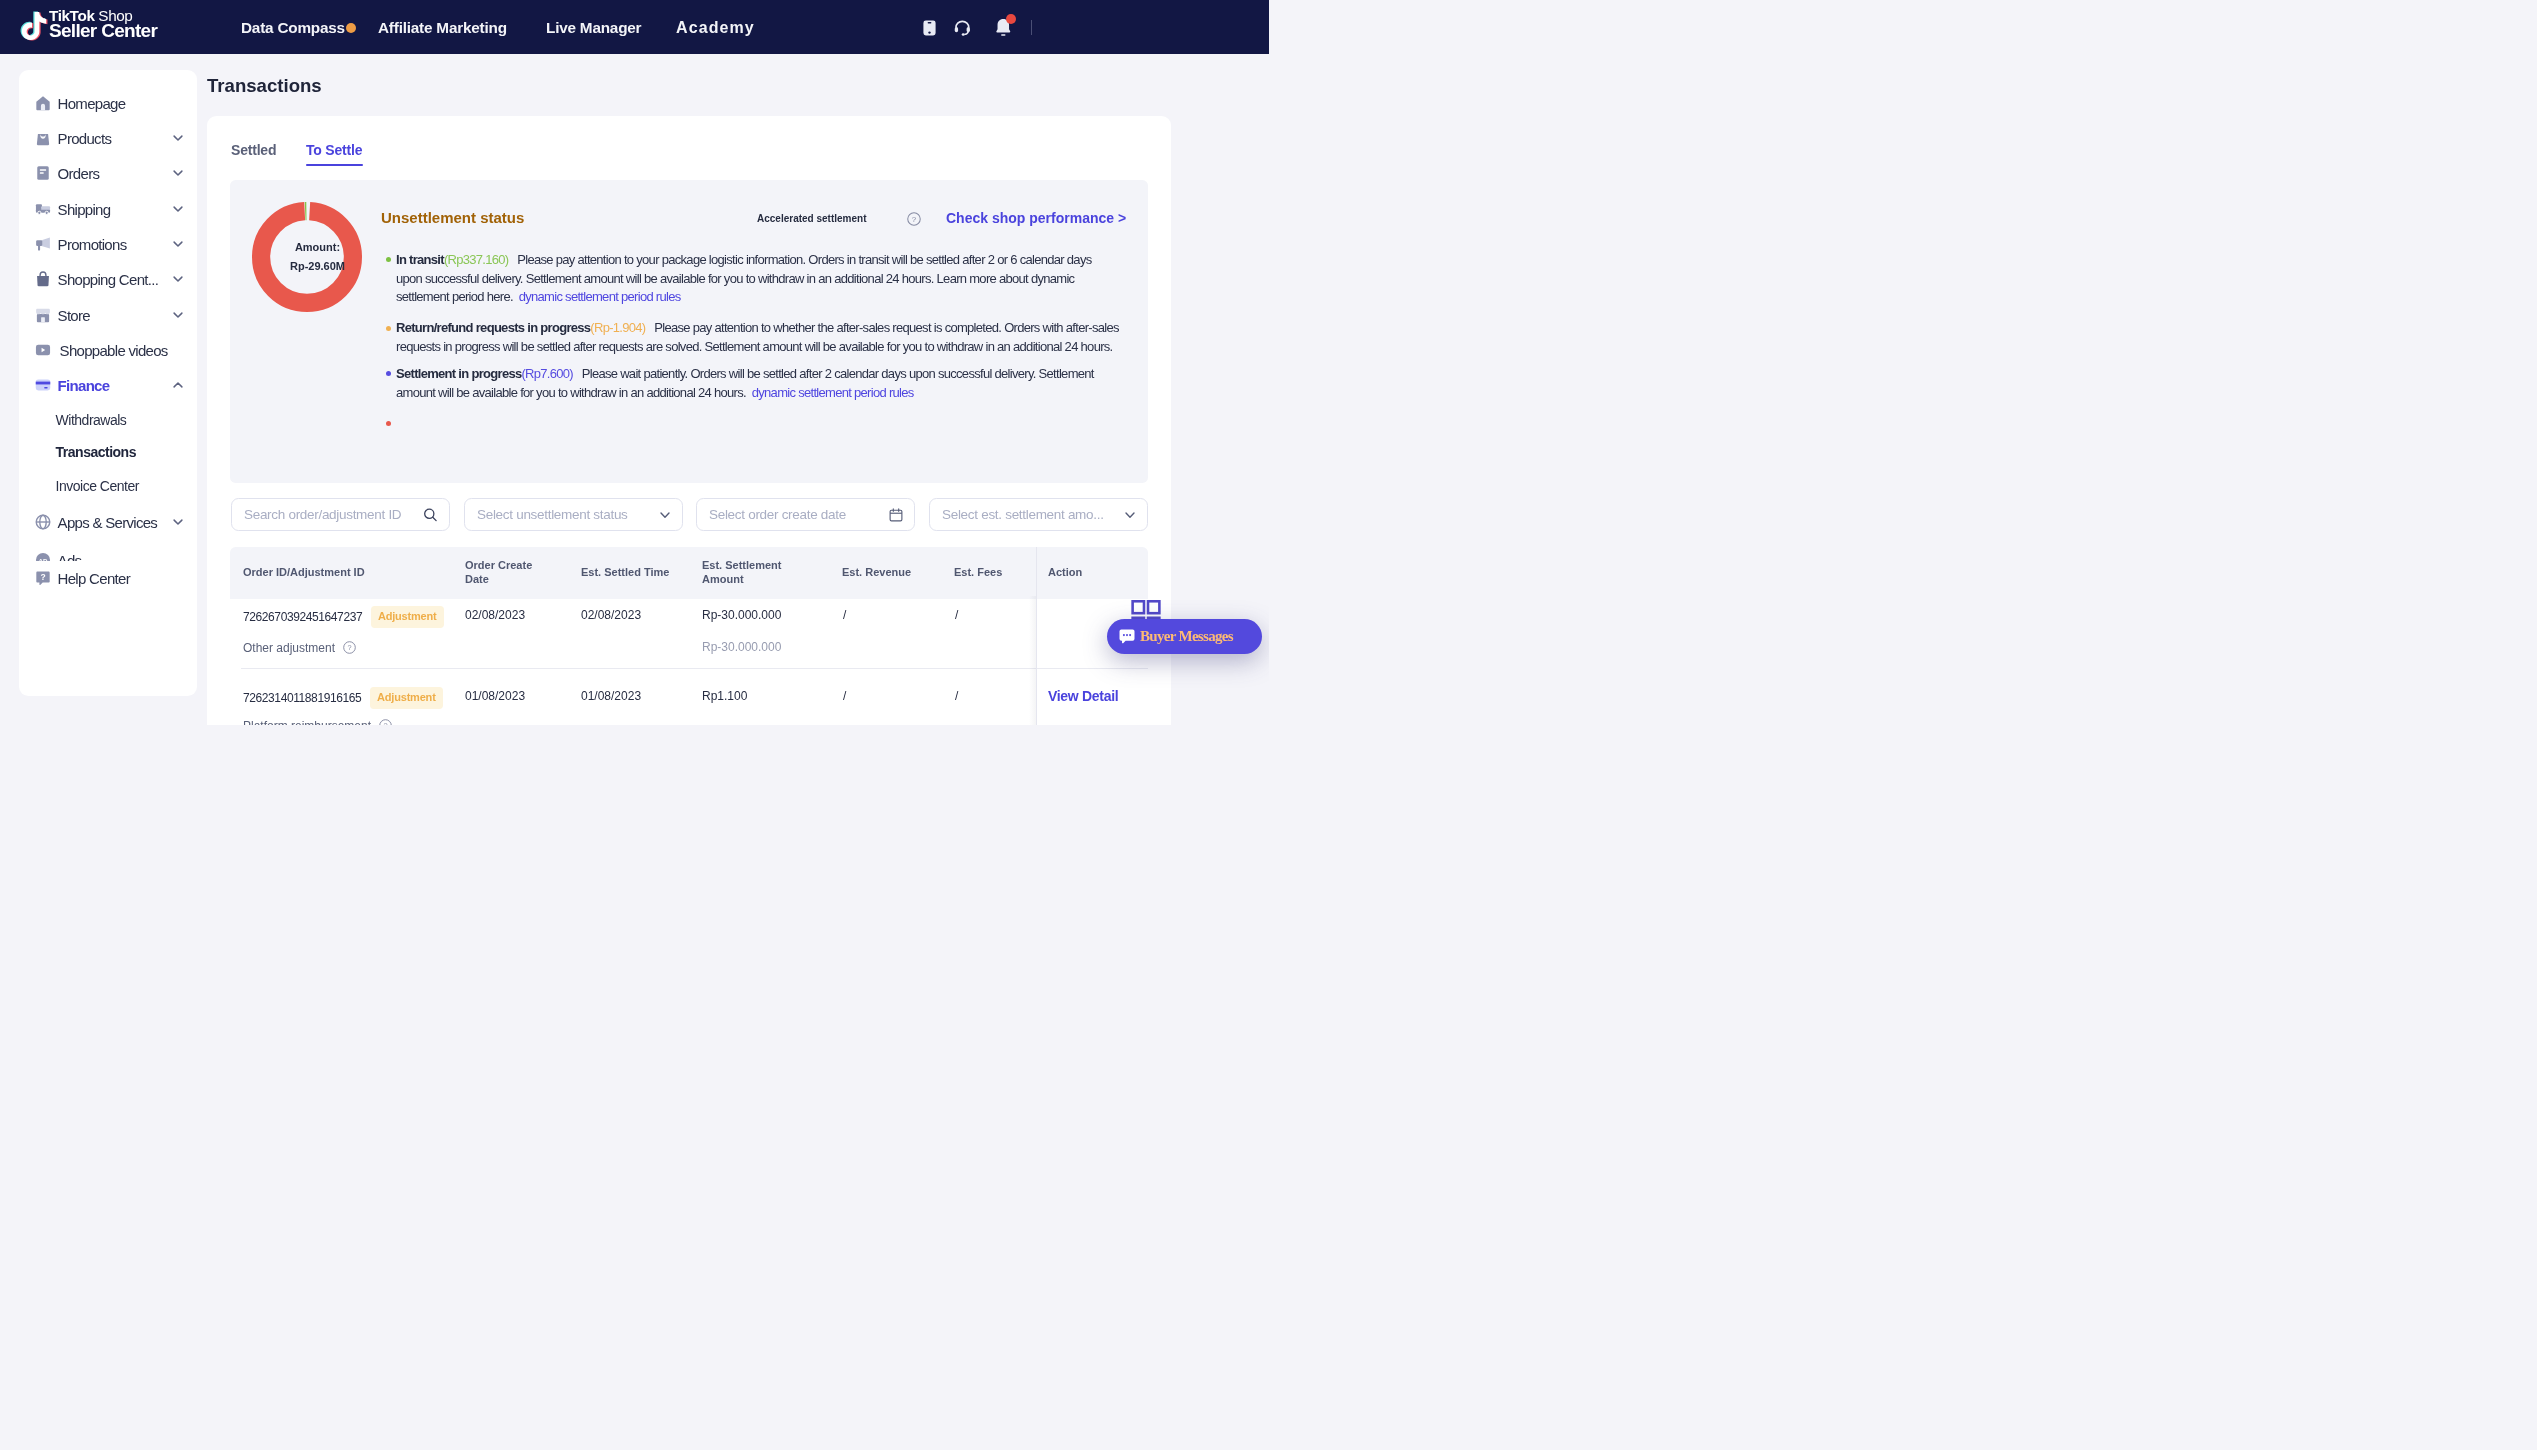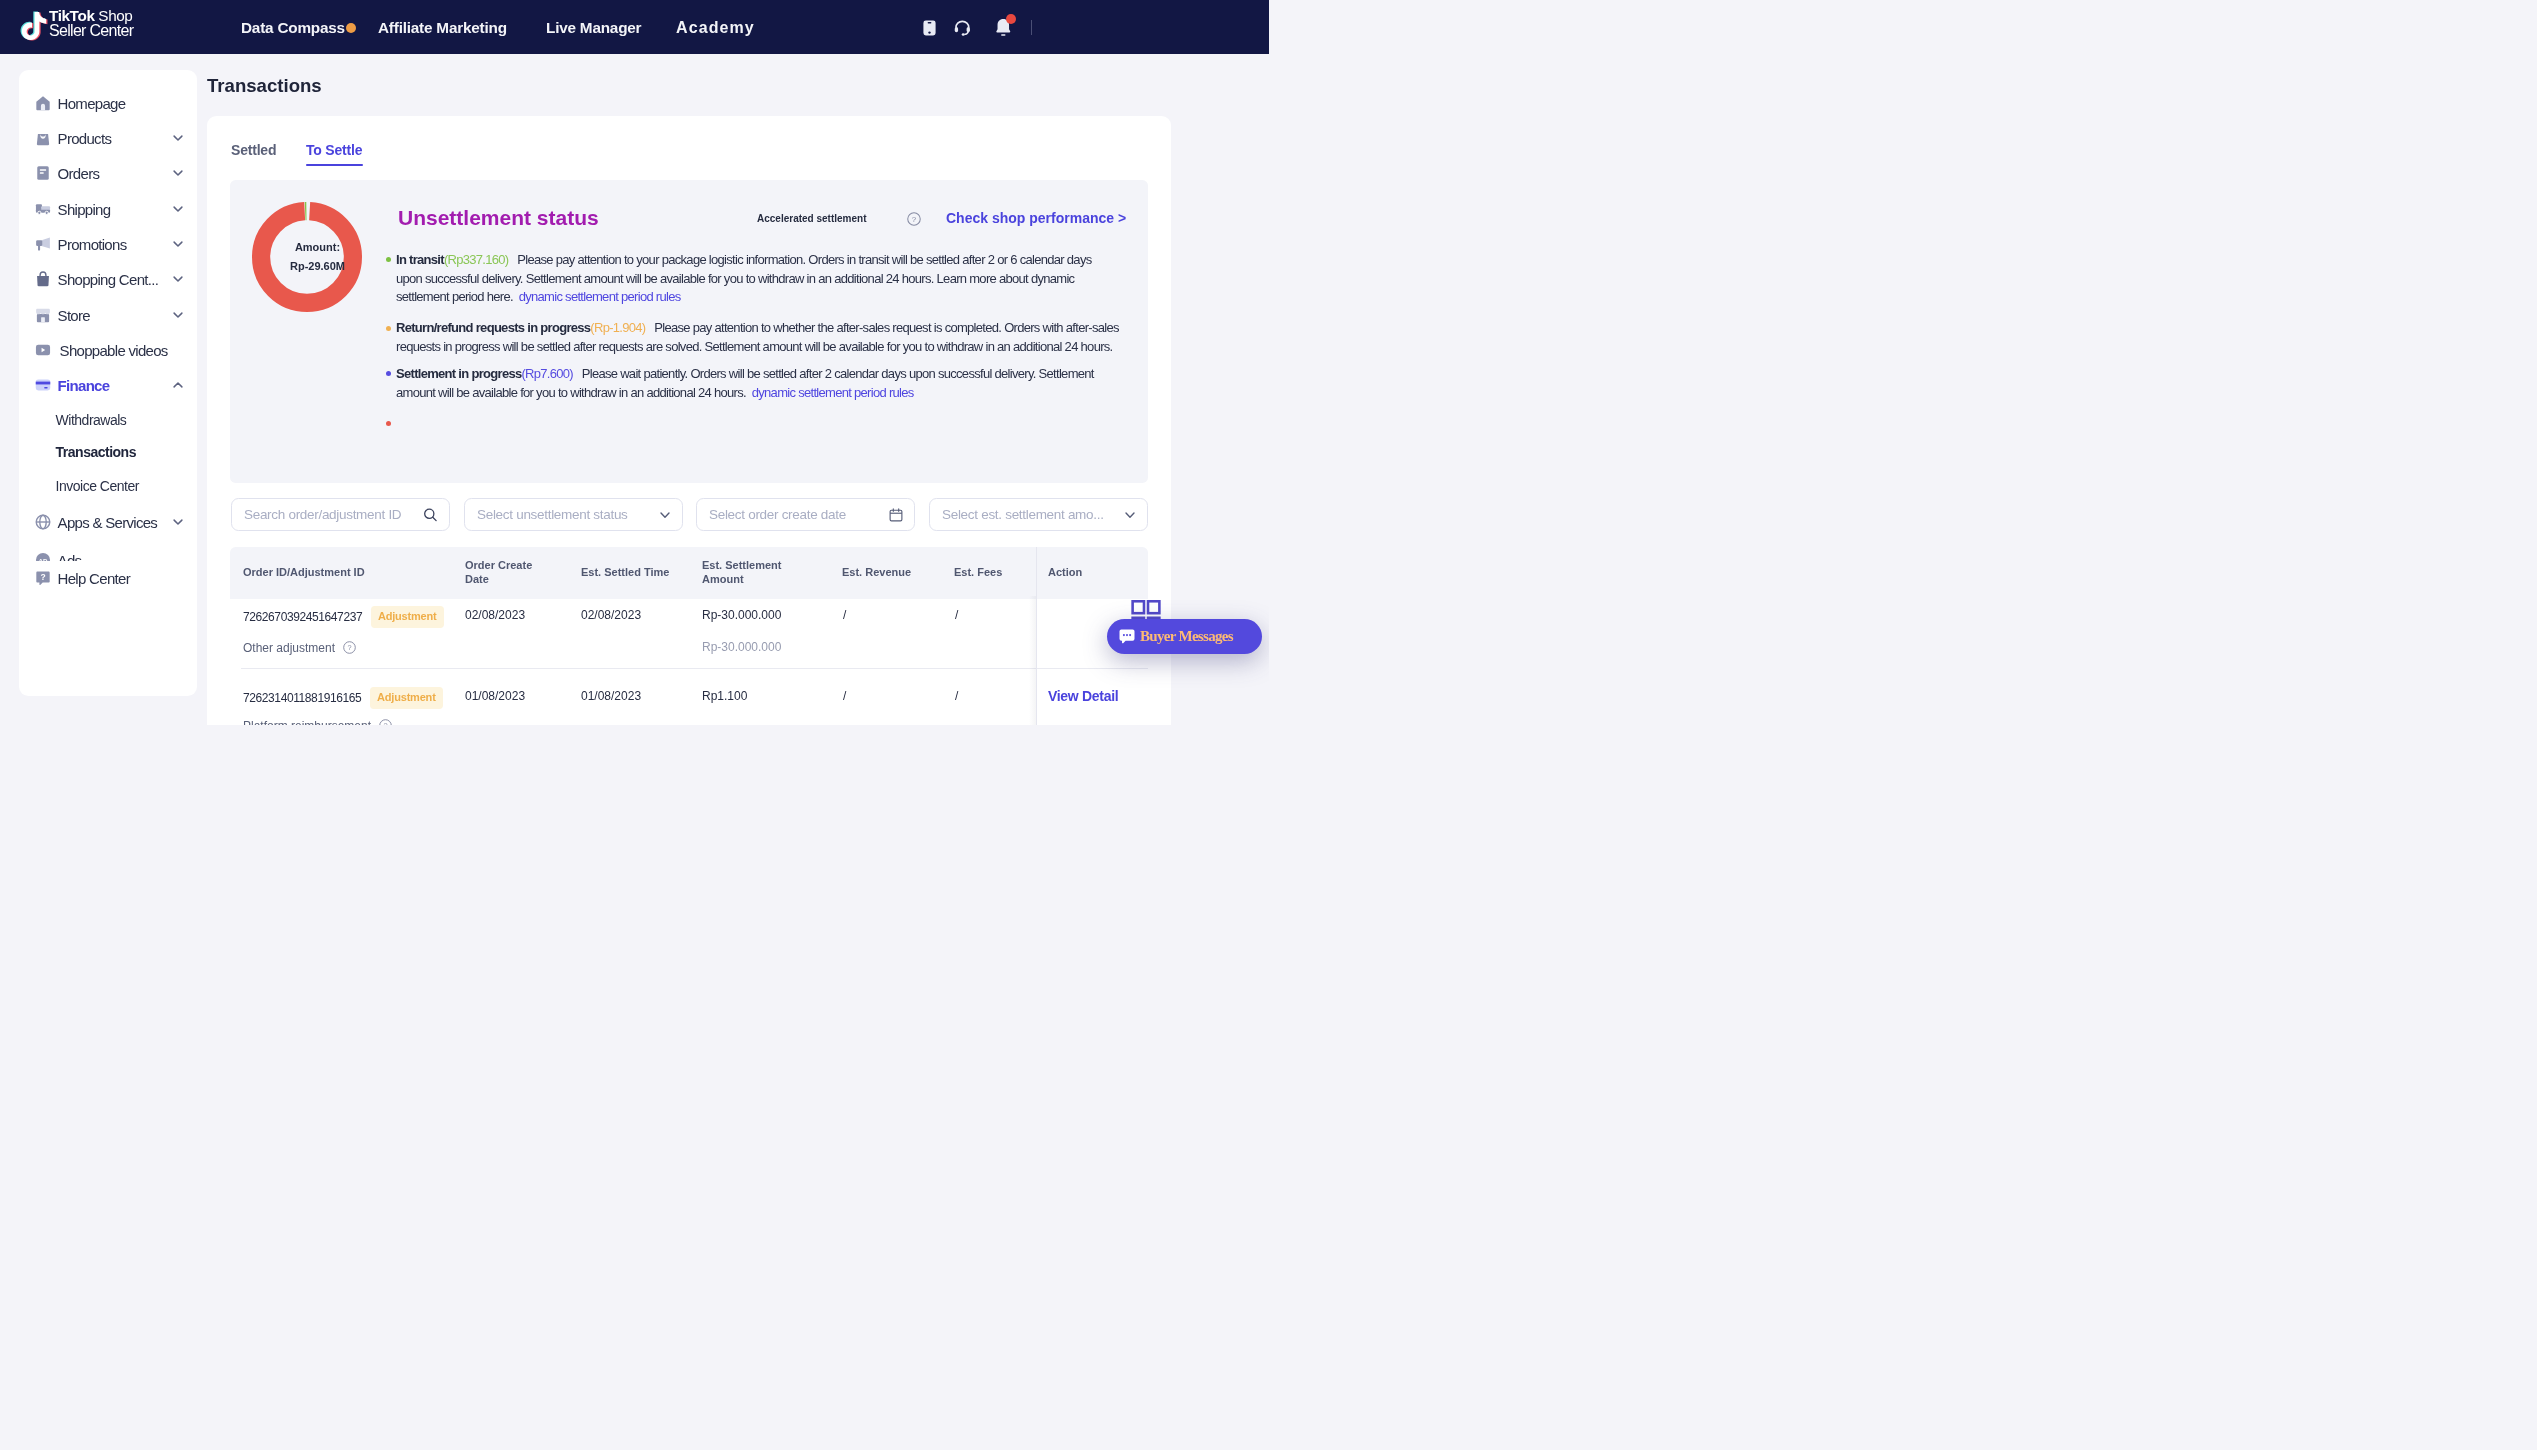--- a/index.html
+++ b/index.html
@@ -5,21 +5,21 @@
 * { margin:0; padding:0; box-sizing:border-box; }
 html,body { width:1269px; height:725px; overflow:hidden; }
 body { font-family:"Liberation Sans", sans-serif; background:#f4f4f9; position:relative; }
 .abs { position:absolute; }
 
 
 #nav { position:absolute; left:0; top:0; width:1269px; height:54px; background:#121744; }
 #nav .navitem { position:absolute; top:0; height:54px; line-height:55px; color:#f3f4f8; font-weight:bold; font-size:15.3px; letter-spacing:-0.2px; }
 #logo-text { position:absolute; left:49px; top:8.4px; color:#fff; letter-spacing:-0.4px;}
 #logo-text .l1 { font-size:15.3px; line-height:15px;}
-#logo-text .l2 { font-size:16px; line-height:16px; font-weight:normal; letter-spacing:-0.7px;}
+#logo-text .l2 { font-size:19px; line-height:16px; font-weight:bold; letter-spacing:-0.7px;}
 #logo-text b { font-weight:bold; }
 
 
 #sidebar { position:absolute; left:18.6px; top:70px; width:178px; height:626px; background:#fff; border-radius:9.3px; }
 .mitem { position:absolute; left:0; width:178px; height:35px;text-decoration:underline; }
 .mitem .txt { position:absolute; left:39px; top:50%; transform:translateY(-50%); font-size:15px; letter-spacing:-0.7px; color:#2b3147; white-space:nowrap; }
 .mitem .ic  { position:absolute; left:16px; top:50%; transform:translateY(-50%); width:16px; height:16px; }
 .mitem .chev { position:absolute; left:153px; top:50%; transform:translateY(-50%); }
 .sub { position:absolute; left:37px; width:141px; height:33px; }
 .sub .txt { position:absolute; left:0; top:50%; transform:translateY(-50%); font-size:14px; letter-spacing:-0.5px; color:#2b3147; white-space:nowrap; }
@@ -241,21 +241,21 @@
   <div id="panel">
 
     <svg class="abs" style="left:22px;top:22px" width="110" height="110" viewBox="0 0 118 118">
       <g transform="rotate(-90 59 59)">
         <circle cx="59" cy="59" r="49.25" fill="none" stroke="#e8584c" stroke-width="19.5" stroke-dasharray="303.5 309.45" stroke-dashoffset="-2.9"></circle>
         <circle cx="59" cy="59" r="49.25" fill="none" stroke="#85c44a" stroke-width="19.5" stroke-dasharray="1.4 308.05" stroke-dashoffset="-306.9"></circle>
       </g>
     </svg>
     <div class="abs" style="left:22px;top:58px;width:131px;text-align:center;font-size:11px;font-weight:bold;line-height:18.6px;color:#252b3f">Amount:<br>Rp-29.60M</div>
 
-    <div class="abs" style="left:168px;top:29.4px;font-size:21px;font-weight:bold;color:#a21caf;line-height:18.6px">Unsettlement status</div>
+    <div class="abs" style="left:151px;top:29.4px;font-size:15px;font-weight:bold;color:#a16207;line-height:18.6px">Unsettlement status</div>
     <div class="abs" style="left:527px;top:31px;font-size:10px;font-weight:bold;color:#252b3f;line-height:16px">Accelerated settlement</div>
     <svg class="abs" style="left:677px;top:32px" width="14" height="14" viewBox="0 0 15 15">
         <circle cx="7.5" cy="7.5" r="6.7" fill="none" stroke="#868ba3" stroke-width="1.1"></circle>
         <text x="7.5" y="10.6" font-size="8.5" fill="#868ba3" text-anchor="middle" font-family="Liberation Sans">?</text>
       </svg>
     <div class="abs" style="left:716px;top:30px;font-size:14px;font-weight:bold;color:#4a43dd;line-height:17.6px">Check shop performance &gt;</div>
 
     <span class="dot" style="top:77px;background:#7dc142"></span>
     <div class="para" style="top:71px"><b>In transit</b><span style="color:#8ac656">(Rp337.160)</span>&nbsp;&nbsp; Please pay attention to your package logistic information. Orders in transit will be settled after 2 or 6 calendar days<br>upon successful delivery. Settlement amount will be available for you to withdraw in an additional 24 hours. Learn more about dynamic<br>settlement period here. &nbsp;<span class="lnk">dynamic settlement period rules</span></div>
 

